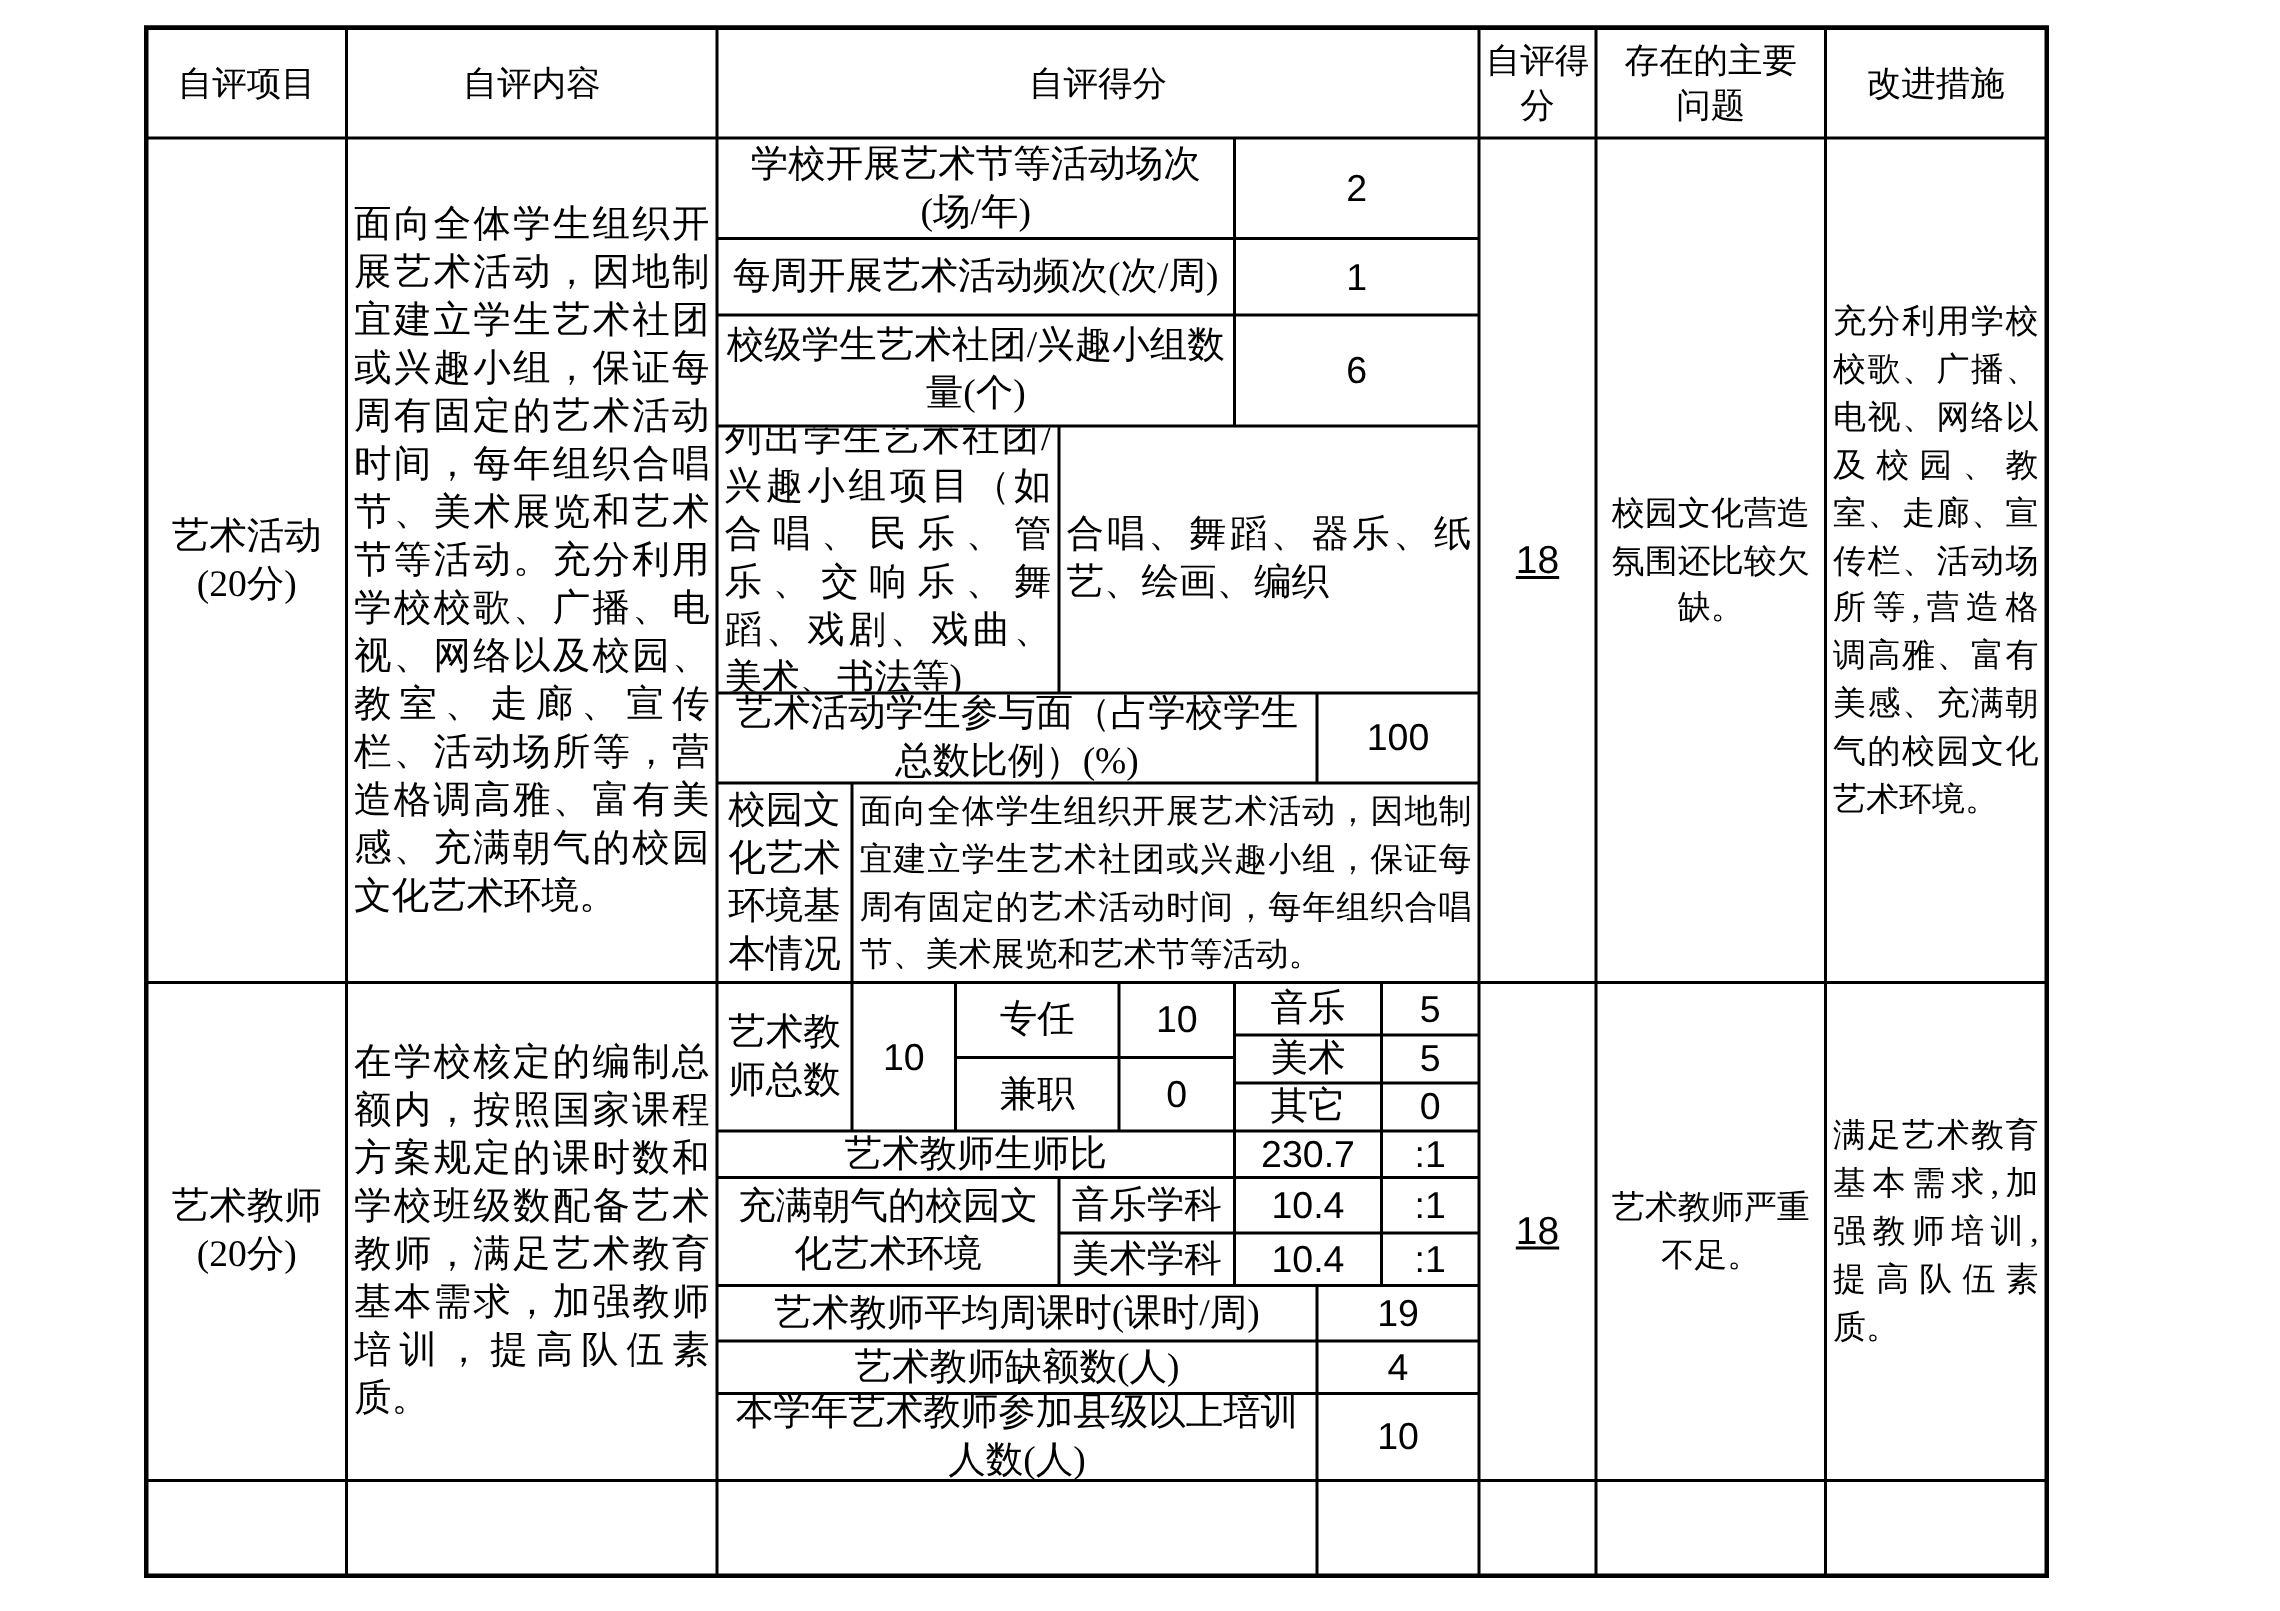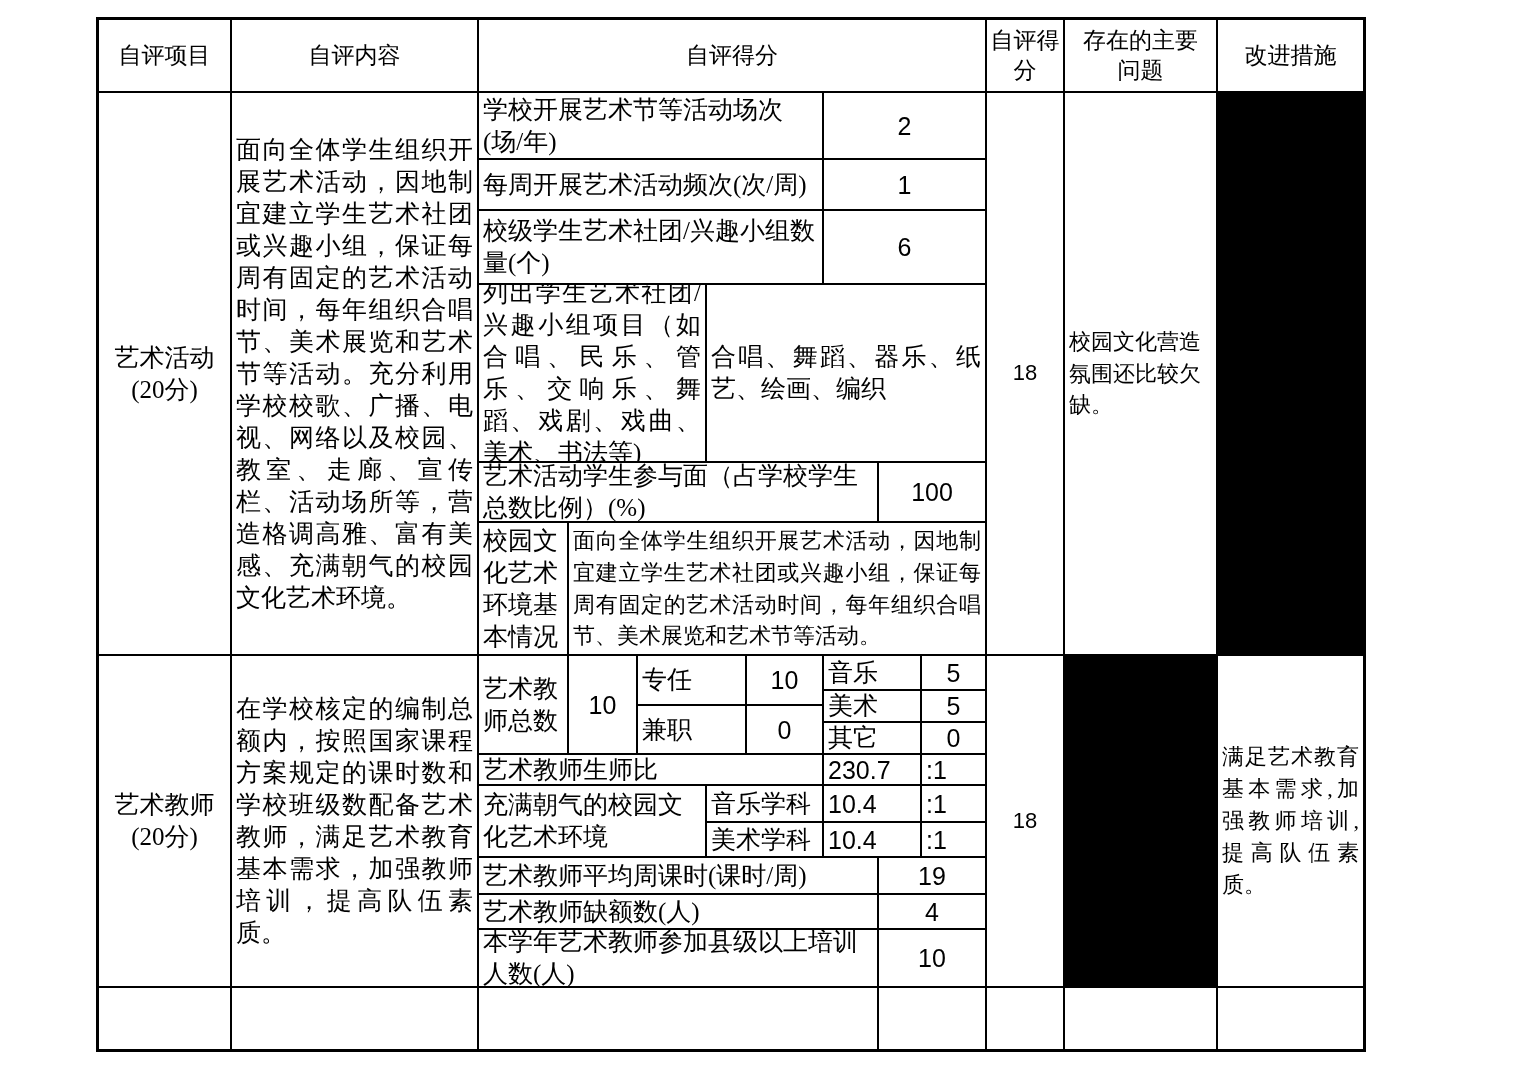--- a/index.html
+++ b/index.html
@@ -4,28 +4,28 @@
 <style>
   html,body{margin:0;padding:0;}
   body{width:1520px;height:1074px;background:#ffffff;position:relative;
        font-family:"Liberation Serif","DejaVu Serif",serif;color:#000;}
   .tbl{position:absolute;left:96px;top:17px;display:grid;
        grid-template-columns:131px 245px 88px 67px 67px 38px 75px 53px 41px 63px 76px 151px 145px;
        grid-template-rows:71px 65px 49px 72px 176px 58px 131px 33px 13px 15px 30px 29px 35px 33px 35px 33px 56px 61px;
        gap:2px;background:#000;border:1px solid #000;padding:2px;}
   .c{background:#fff;display:flex;align-items:center;overflow:hidden;
      padding:1px 4px;font-size:25px;line-height:1.28;}
-  .t{display:block;width:100%;text-align:left;}
+  .t{display:block;width:100%;text-align:center;}
   .ctr .t{text-align:center;}
   .jst .t{text-align:justify;}
   .num{font-family:"Liberation Sans","DejaVu Sans",sans-serif;}
   .hd{font-size:23px;padding:1px 2px;}
   .hd-prob{padding:18px 10px;justify-content:flex-end;}
   .sm{font-size:22px;line-height:1.45;}
-  .score{font-size:22px;}
+  .score{font-size:26px;text-decoration:underline;}
 </style>
 </head>
 <body>
 
 <div class="tbl">
 
   <div class="c ctr hd" style="grid-area:1/1/2/2">
       <span class="t">自评项目</span>
     </div>
   <div class="c ctr hd" style="grid-area:1/2/2/3">
@@ -92,20 +92,23 @@
   <div class="c" style="grid-area:7/3/8/4">
       <span class="t">校园文化艺术环境基本情况</span>
     </div>
 
   <div class="c ctr num score" style="grid-area:2/11/8/12">
       <span class="t">18</span>
     </div>
   <div class="c sm" style="grid-area:2/12/8/13">
       <span class="t">校园文化营造氛围还比较欠缺。</span>
     </div>
+  <div class="c jst sm" style="grid-area:2/13/8/14">
+      <span class="t">充分利用学校校歌、广播、电视、网络以及校园、教室、走廊、宣传栏、活动场所等,营造格调高雅、富有美感、充满朝气的校园文化艺术环境。</span>
+    </div>
 
   <div class="c ctr" style="grid-area:8/1/18/2">
     <span class="t"><span>艺术教师</span><br><span>(20分)</span></span>
   </div>
   <div class="c jst" style="grid-area:8/2/18/3">
       <span class="t">在学校核定的编制总额内，按照国家课程方案规定的课时数和学校班级数配备艺术教师，满足艺术教育基本需求，加强教师培训，提高队伍素质。</span>
     </div>
 
   <div class="c" style="grid-area:8/3/12/4">
       <span class="t">艺术教师总数</span>
@@ -192,20 +195,23 @@
     </div>
   <div class="c" style="grid-area:17/3/18/9">
       <span class="t">本学年艺术教师参加县级以上培训人数(人)</span>
     </div>
   <div class="c ctr num" style="grid-area:17/9/18/11">
       <span class="t">10</span>
     </div>
 
   <div class="c ctr num score" style="grid-area:8/11/18/12">
       <span class="t">18</span>
+    </div>
+  <div class="c sm" style="grid-area:8/12/18/13">
+      <span class="t">艺术教师严重不足。</span>
     </div>
   <div class="c jst sm" style="grid-area:8/13/18/14">
       <span class="t">满足艺术教育基本需求,加强教师培训,提高队伍素质。</span>
     </div>
 
   <div class="c" style="grid-area:18/1/19/2"></div>
   <div class="c" style="grid-area:18/2/19/3"></div>
   <div class="c" style="grid-area:18/3/19/9"></div>
   <div class="c" style="grid-area:18/9/19/11"></div>
   <div class="c" style="grid-area:18/11/19/12"></div>

